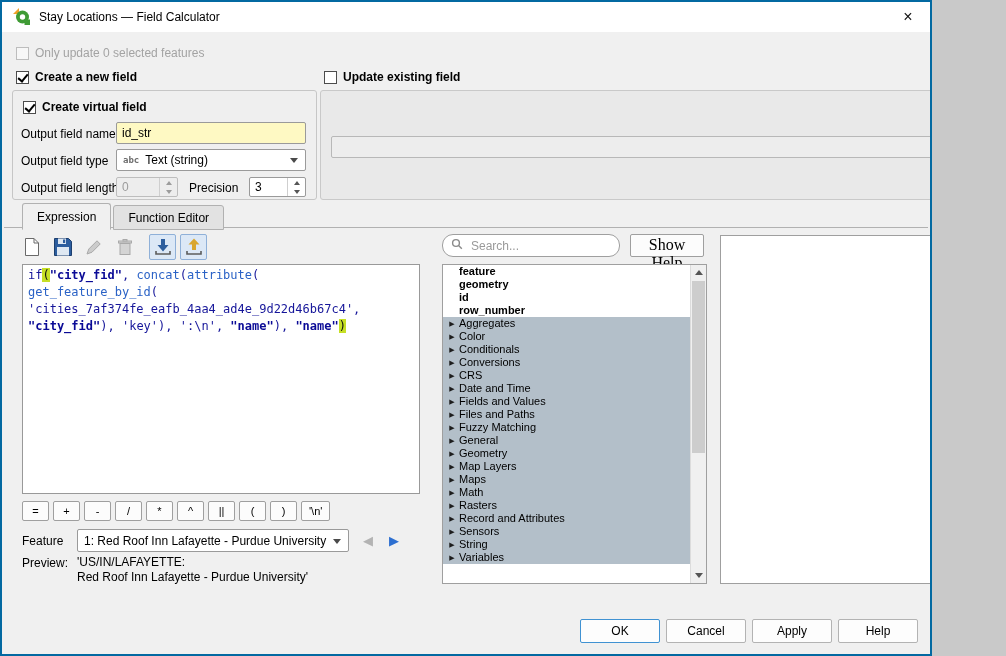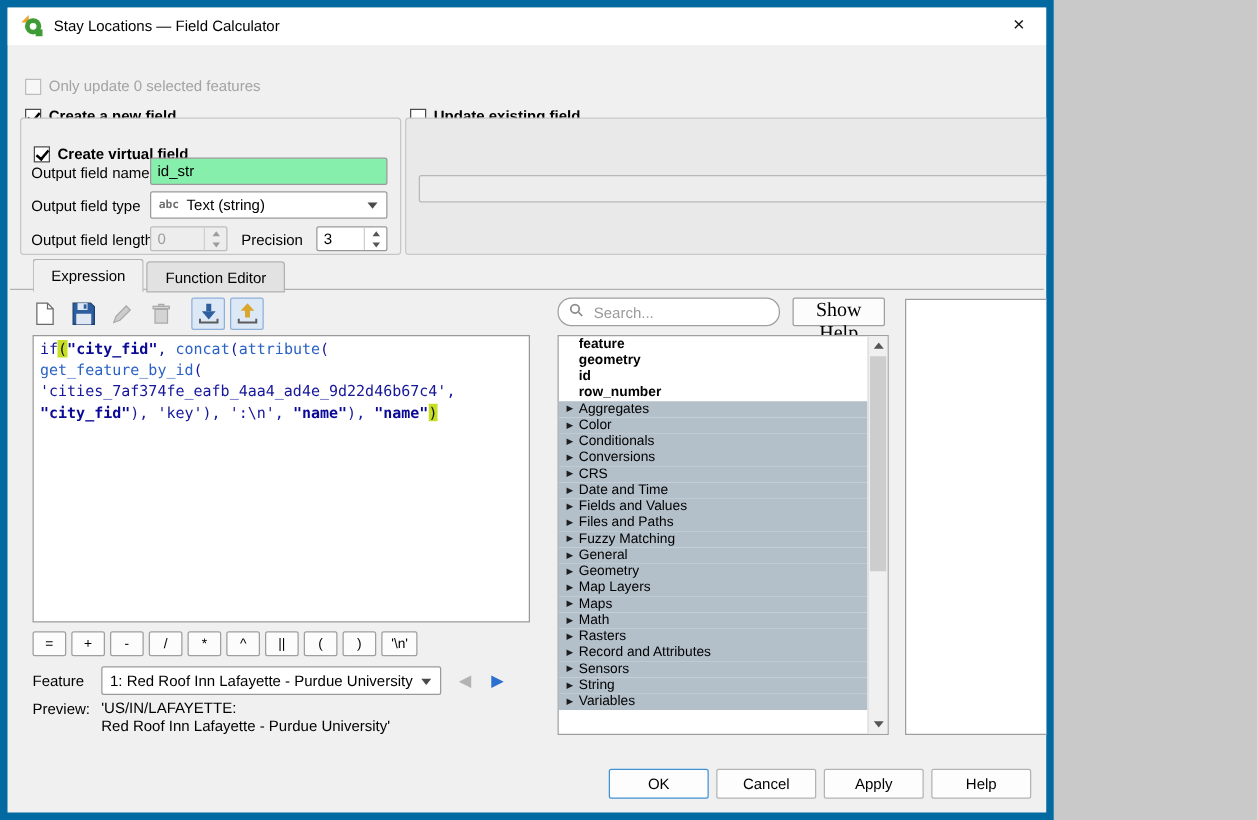--- a/index.html
+++ b/index.html
@@ -1,42 +1,42 @@
 <!DOCTYPE html>
 <html><head>
 <meta charset="utf-8">
 <style>
   html,body{margin:0;padding:0;}
   body{background:#c9c9c9;font-family:"Liberation Sans",sans-serif;}
-  .window{position:relative;width:843px;height:656px;background:#f0f0f0;border:6px solid #0369a1;box-sizing:border-box;overflow:hidden;font-size:12px;color:#000;}
+  .window{position:relative;width:932px;height:656px;background:#f0f0f0;border:2px solid #0369a1;box-sizing:border-box;overflow:hidden;font-size:12px;color:#000;}
 
   
   .titlebar{position:absolute;left:0;top:0;right:0;height:30px;background:#ffffff;display:flex;align-items:center;gap:8px;padding-left:9px;box-sizing:border-box;}
   .title-text{font-size:12px;color:#000;}
   .close-btn{position:absolute;right:0;top:0;width:44px;height:30px;border:none;background:transparent;font-size:16px;color:#111;cursor:pointer;line-height:28px;font-family:inherit;}
 
   
-  .cb{display:inline-flex;align-items:center;gap:6px;cursor:default;margin-top:12px;}
+  .cb{display:inline-flex;align-items:center;gap:6px;cursor:default;}
   .cb .box{width:13px;height:13px;border:1px solid #4c4c4c;background:#fff;position:relative;flex:none;box-sizing:border-box;}
   .cb.checked .box::after{content:"";position:absolute;left:3px;top:0;width:4px;height:8px;border:solid #000;border-width:0 2px 2px 0;transform:rotate(40deg);}
   .cb.disabled{color:#a3a3a3;}
   .cb.disabled .box{border-color:#bdbdbd;background:#f7f7f7;}
   .bold{font-weight:bold;}
 
   .chk-only{position:absolute;left:14px;top:44px;}
   .chk-create{position:absolute;left:14px;top:68px;}
   .chk-update{position:absolute;left:322px;top:68px;}
 
   
   .group-left{position:absolute;left:10px;top:88px;width:303px;height:108px;border:1px solid #c6c6c6;border-radius:3px;background:#efefef;}
   .group-right{position:absolute;left:318px;top:88px;width:678px;height:108px;border:1px solid #c9c9c9;border-radius:3px;background:#e9e9e9;}
   .lbl{position:absolute;white-space:nowrap;}
   .chk-virtual{position:absolute;left:10px;top:9px;}
   .lbl-name{left:8px;top:36px;}
-  .inp-name{position:absolute;left:103px;top:31px;width:190px;height:22px;border:1px solid #9a9a9a;border-radius:2px;padding:0 5px;font-size:12px;font-family:inherit;background:#86efac;box-sizing:border-box;}
+  .inp-name{position:absolute;left:103px;top:31px;width:190px;height:22px;border:1px solid #9a9a9a;border-radius:2px;padding:0 5px;font-size:12px;font-family:inherit;background:#fef9c3;box-sizing:border-box;}
   .lbl-type{left:8px;top:63px;}
   .combo-type{position:absolute;left:103px;top:58px;width:190px;height:22px;}
   .lbl-length{left:8px;top:90px;}
   .spin-length{position:absolute;left:103px;top:86px;width:62px;height:20px;}
   .lbl-precision{left:176px;top:90px;}
   .spin-precision{position:absolute;left:236px;top:86px;width:57px;height:20px;}
   .combo-existing{position:absolute;left:10px;top:45px;width:658px;height:22px;}
 
   
   .combo{background:#fff;border:1px solid #9a9a9a;border-radius:2px;display:flex;align-items:center;padding:0 22px 0 6px;box-sizing:border-box;position:relative;white-space:nowrap;overflow:hidden;}

